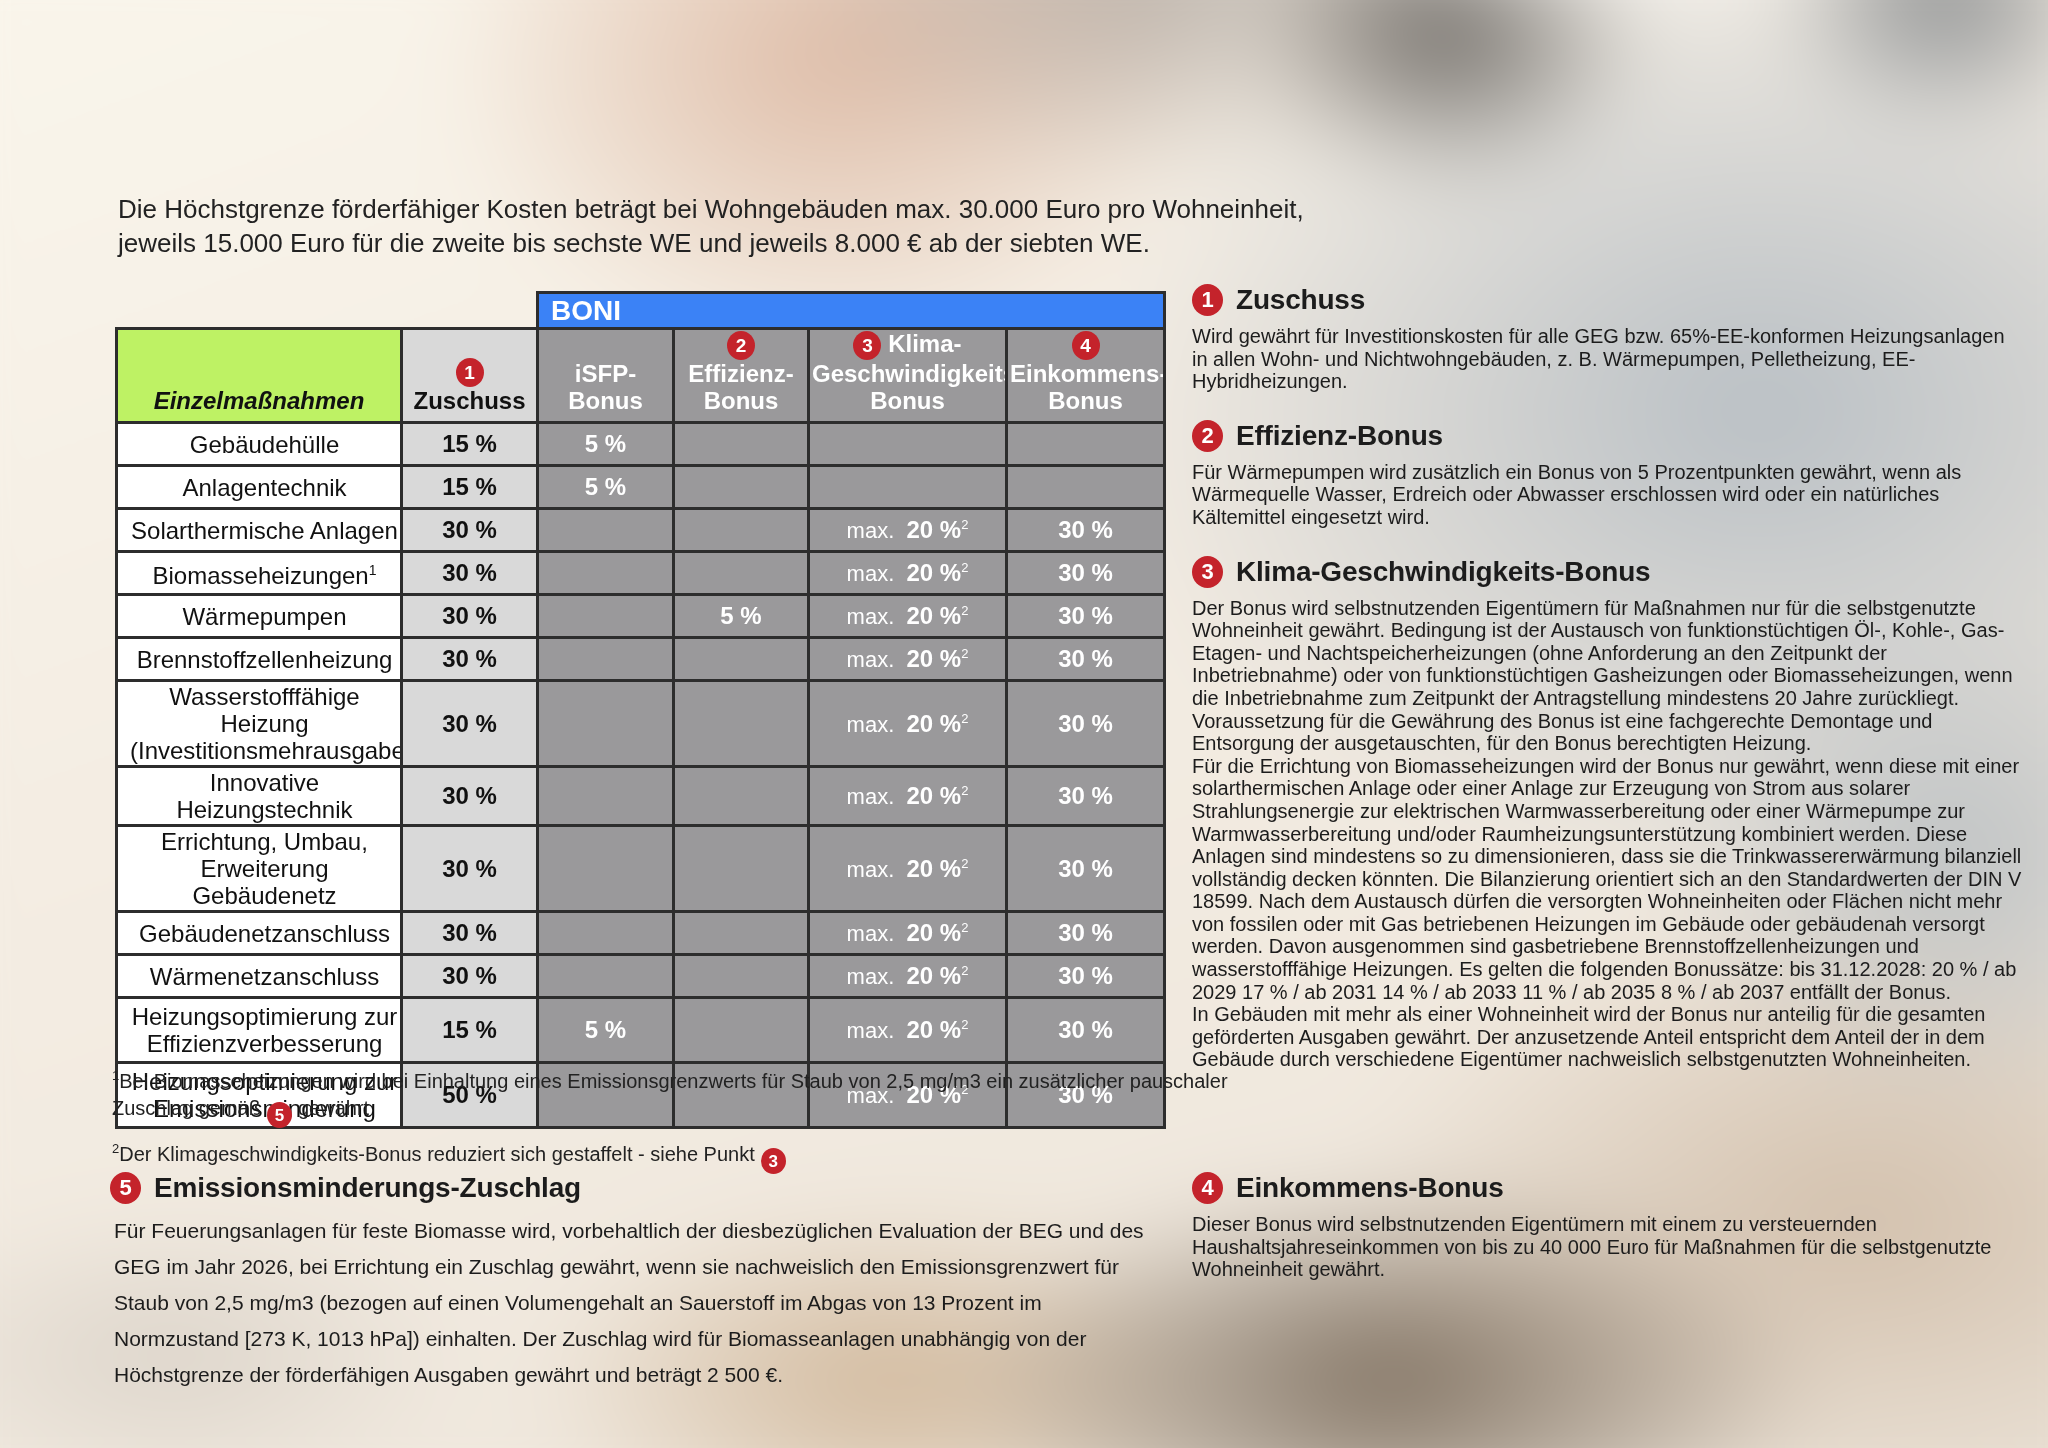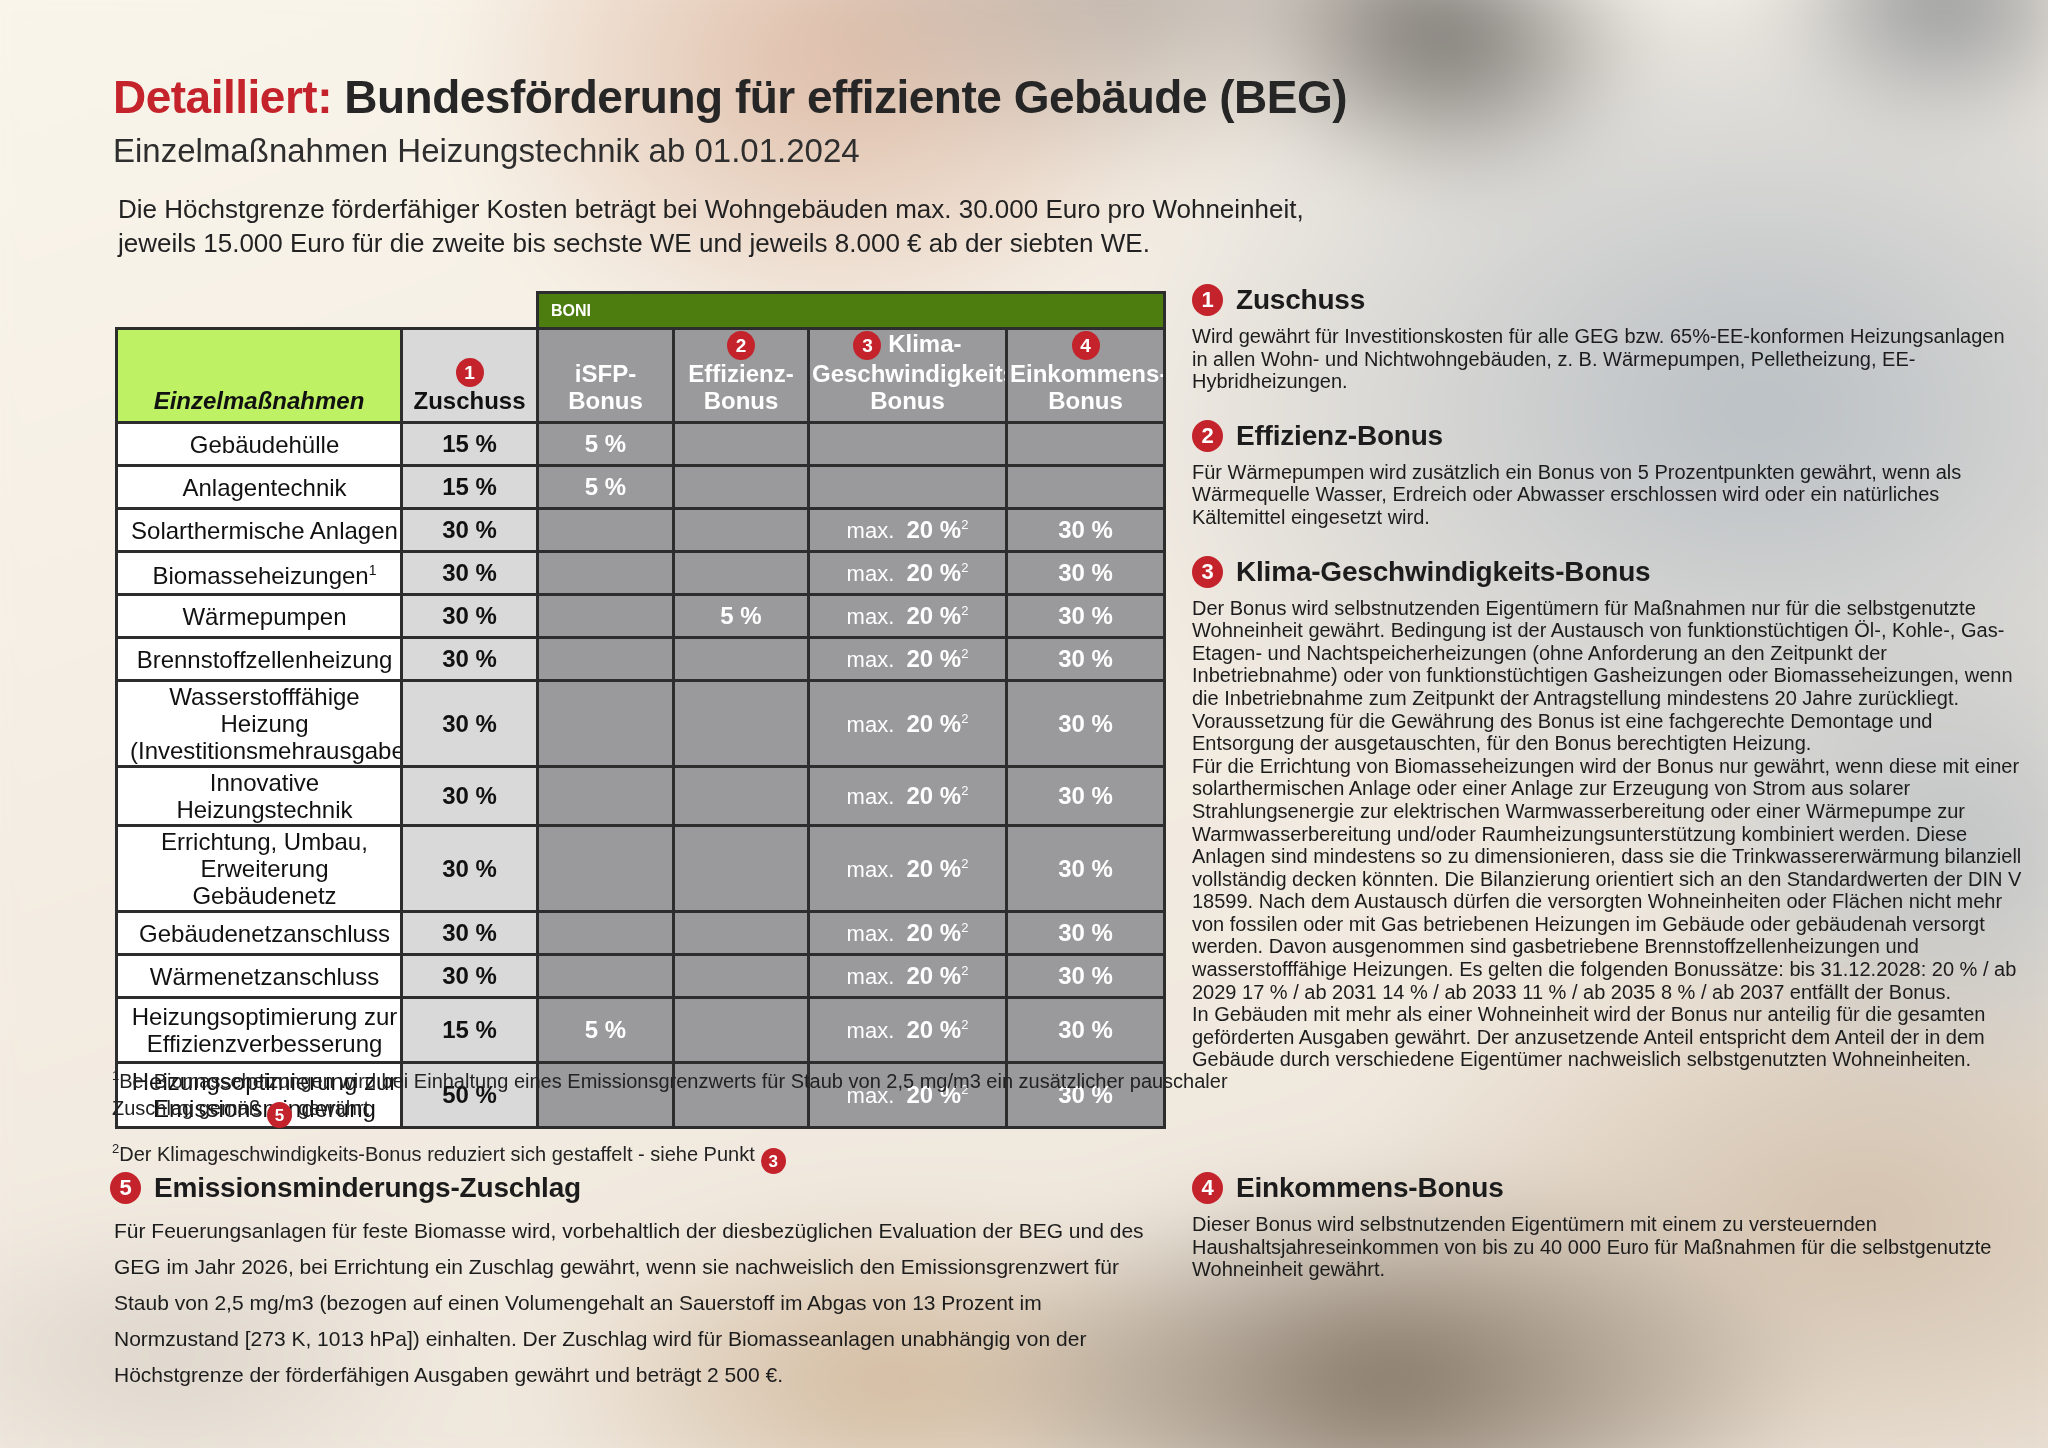--- a/index.html
+++ b/index.html
@@ -42,21 +42,21 @@
   .title .red{color:var(--red,#c4232b);}
   .subtitle{font-size:33px;color:#2e2e2e;margin-top:8px;white-space:nowrap;}
   .intro{font-size:26px;line-height:34px;color:#222;white-space:pre-line;}
 
   
   table.beg{border-collapse:collapse;table-layout:fixed;width:1048px;}
   table.beg td,table.beg th{border:3px solid #2d2d2d;overflow:hidden;}
   tr.boni-row{height:36px;}
   tr.boni-row .ghost{border:none;background:transparent;}
   td.boni{
-    background:#4d7c0f;color:#fff;font-size:16px;font-weight:bold;
+    background:#3b82f6;color:#fff;font-size:28px;font-weight:bold;
     text-align:left;padding:0 0 0 12px;vertical-align:middle;
   }
   tr.head-row{height:86px;}
   tr.head-row th{vertical-align:bottom;font-size:24px;font-weight:bold;line-height:27px;padding:0 2px 7px 2px;text-align:center;}
   th.h-measure{background:#bef264;text-align:left;padding-left:12px;color:#111;font-style:italic;}
   th.h-zuschuss{background:#d9d9d9;color:#111;}
   th.h-gray{background:#9a999b;color:#fff;}
   tr.single{height:43px;}
   tr.double{height:65px;}
   td.c-measure{background:#fff;font-size:24px;line-height:27px;text-align:center;padding-left:12px;vertical-align:middle;color:#111;}
@@ -79,24 +79,20 @@
   .rbody p{margin:0;font-size:20px;line-height:22.6px;color:#1c1c1c;}
   .rsec + .rsec{margin-top:27px;}
   .lbody p{margin:0;font-size:21px;line-height:36px;color:#1c1c1c;}
 </style>
 </head>
 <body>
 
 <div class="page" style="--red:#c4232b;">
   <div class="bg"></div>
 
-  <div class="layer" style="left:113px;top:70px;">
-    <div class="title"><span class="red">Detailliert:</span><span> Bundesförderung für effiziente Gebäude (BEG)</span></div>
-    <div class="subtitle">Einzelmaßnahmen Heizungstechnik ab 01.01.2024</div>
-  </div>
 
   <div class="layer intro" style="left:118px;top:192px;width:1300px;"><span>Die Höchstgrenze förderfähiger Kosten beträgt bei Wohngebäuden max. 30.000 Euro pro Wohneinheit,</span><br><span>jeweils 15.000 Euro für die zweite bis sechste WE und jeweils 8.000 € ab der siebten WE.</span></div>
 
   <div class="layer" style="left:115px;top:291px;">
     <table class="beg">
       <colgroup>
         <col style="width:285px">
           <col style="width:136px">
           <col style="width:136px">
         <col style="width:135px">

